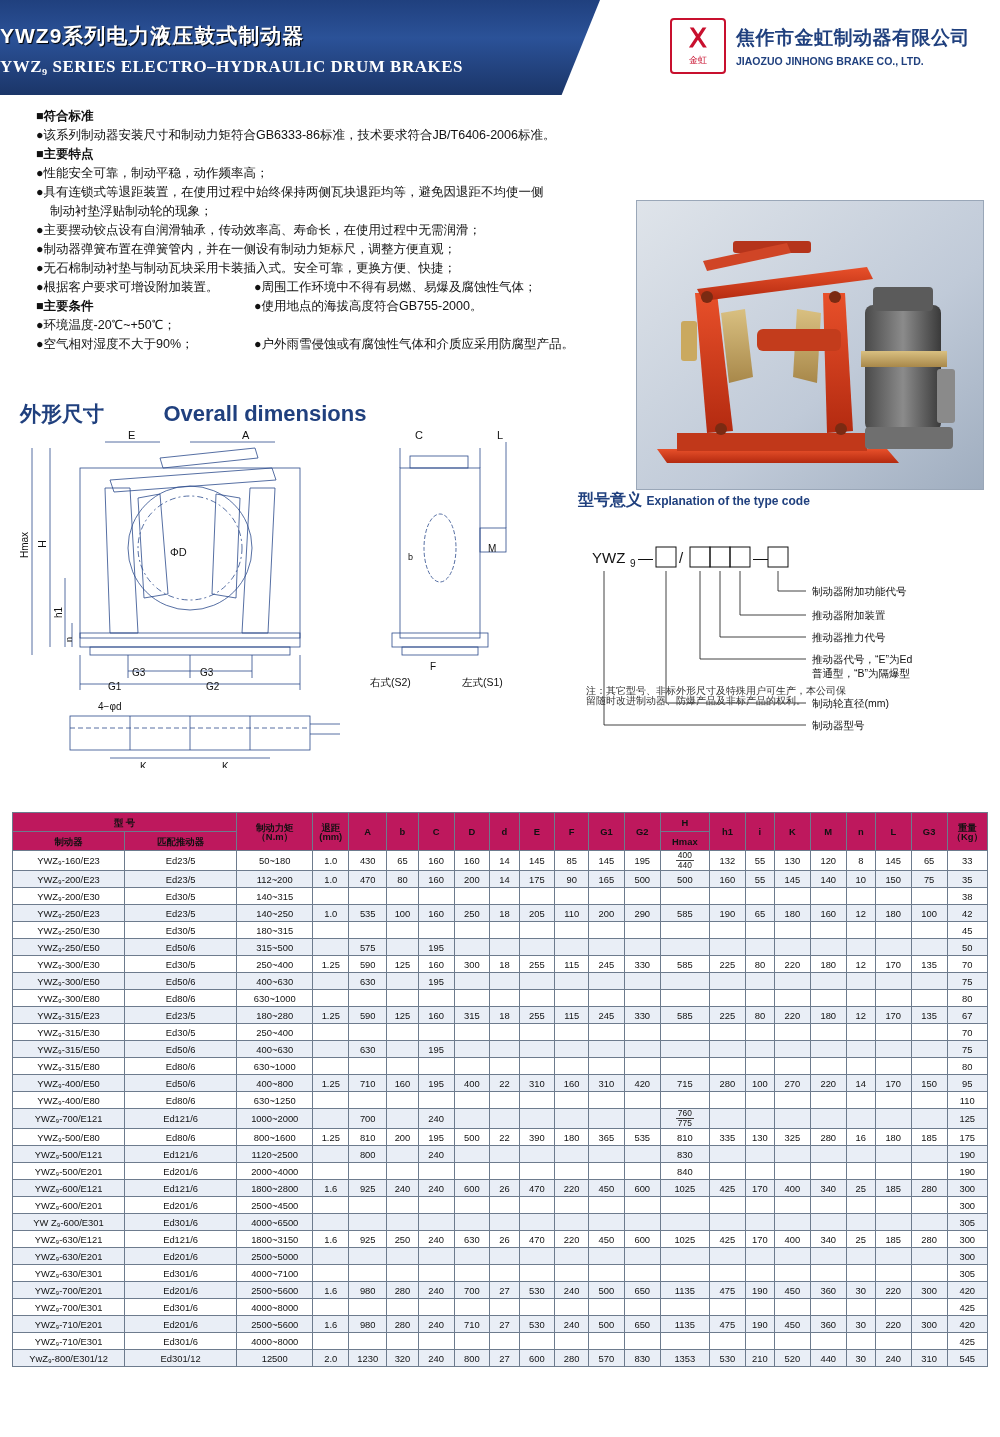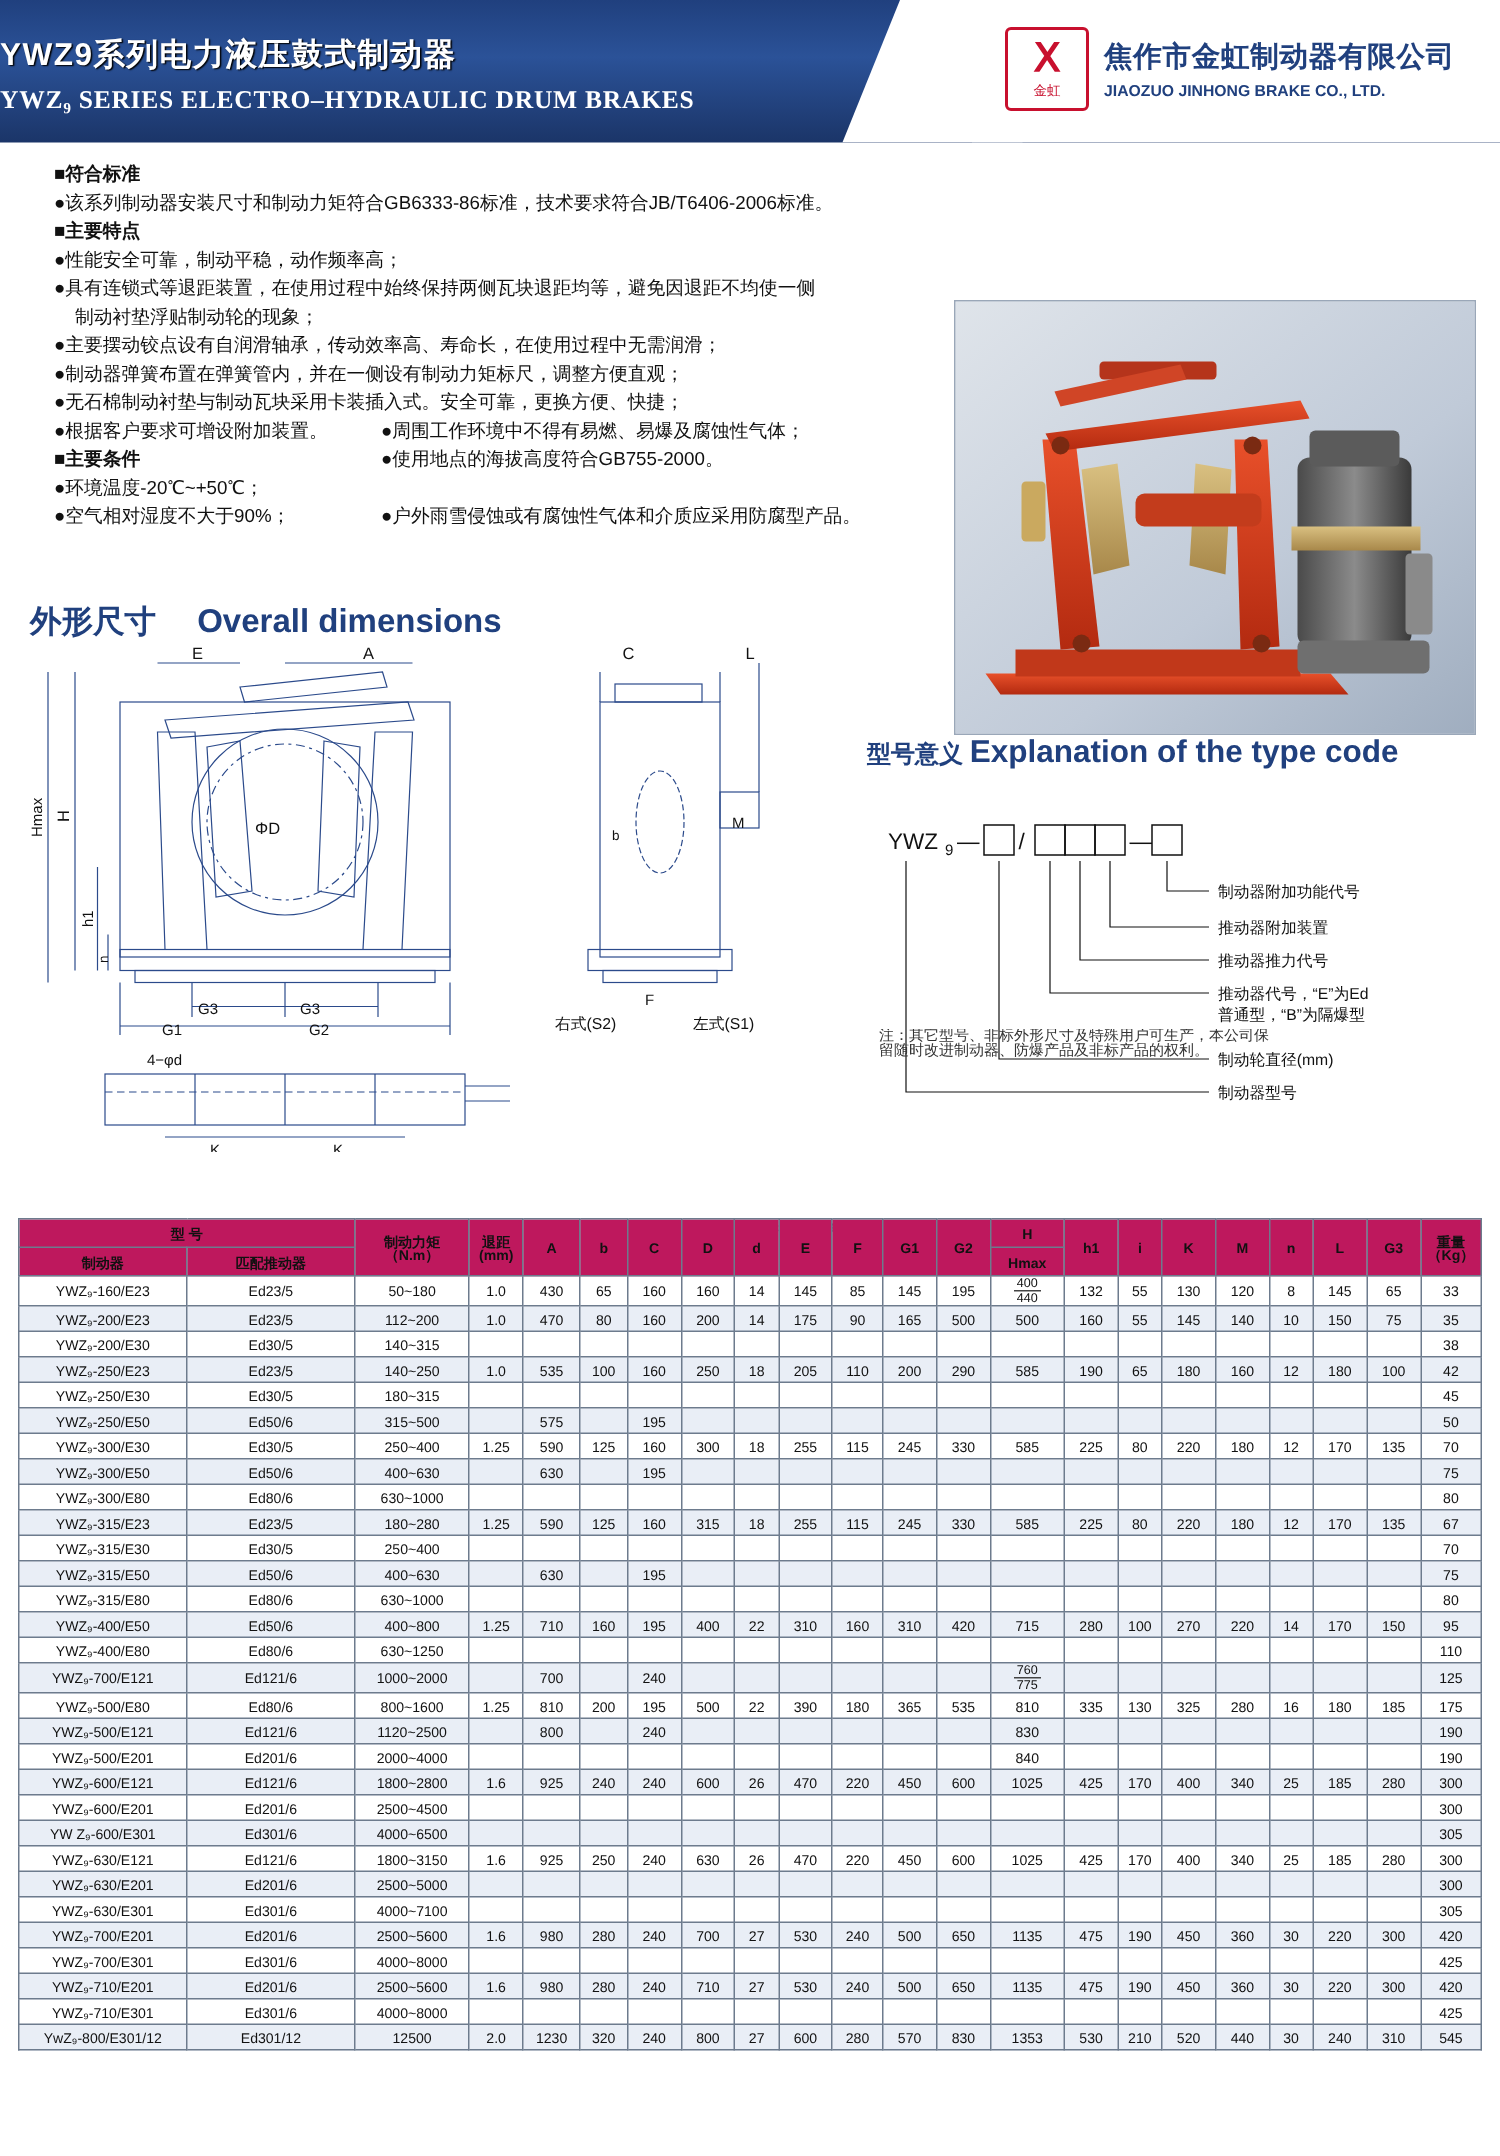--- a/index.html
+++ b/index.html
@@ -64,26 +64,26 @@
   .photo {
     position:absolute; left:636px; top:105px; width:348px; height:290px;
     background:linear-gradient(135deg,#d7dde6 0%, #c3ccd8 45%, #aab6c6 100%);
     border:1px solid #9aa7b8;
     overflow:hidden;
   }
   .photo svg { display:block; }
   
   .dim-title { position:absolute; left:20px; top:400px; }
   .dim-title .cn { font-size:21px; font-weight:bold; color:#20407e; display:inline-block; }
-  .dim-title .en { font-size:22px; font-weight:bold; color:#20407e; display:inline-block; margin-left:23px;
+  .dim-title .en { font-size:22px; font-weight:bold; color:#20407e; display:inline-block; margin-left:55px;
                    font-family:"Liberation Sans", sans-serif;}
   .drawing { position:absolute; left:10px; top:428px; width:560px; height:340px; }
   .typecode { position:absolute; left:578px; top:490px; width:412px; height:280px; }
   .typecode .tt-cn { font-size:16px; font-weight:bold; color:#20407e; }
-  .typecode .tt-en { font-size:21px; font-weight:bold; color:#20407e; }
+  .typecode .tt-en { font-size:12px; font-weight:bold; color:#20407e; }
   
   .tbl-title { position:absolute; left:20px; top:811px; }
   .tbl-title .cn { font-size:20px; font-weight:bold; color:#20407e; }
   .tbl-title .en { position:absolute; left:455px; top:0; font-size:12px; font-weight:bold; color:#20407e; white-space:nowrap;}
   table.data {
     position:absolute; left:12px; top:812px;
     width:976px;
     border-collapse:collapse;
     font-size:9.4px;
     color:#111;

